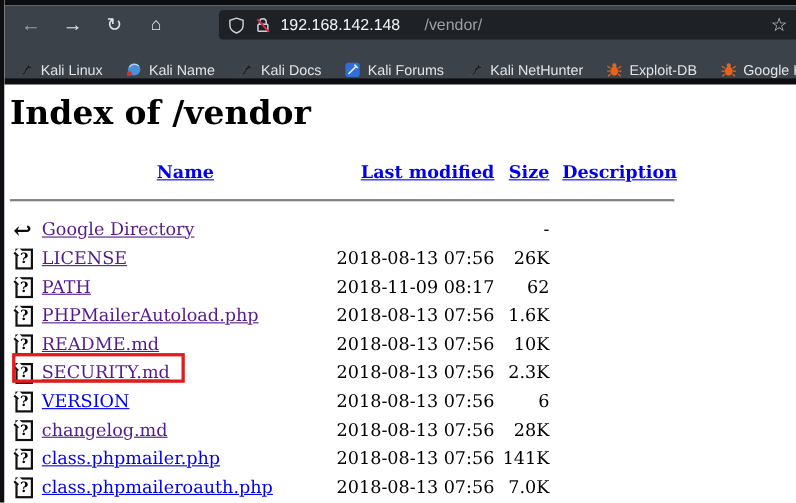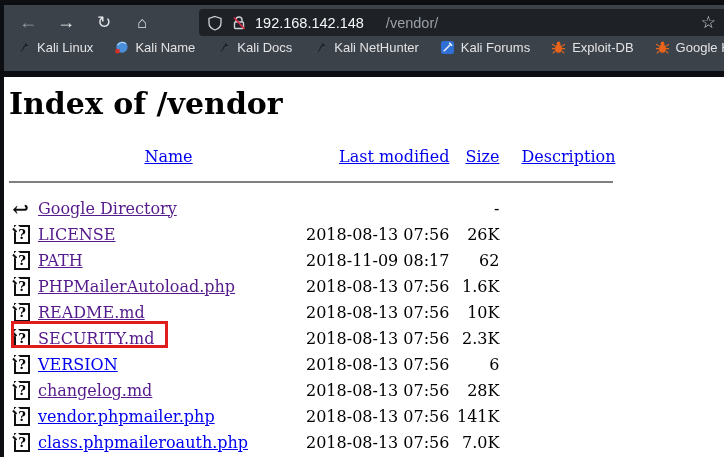--- a/index.html
+++ b/index.html
@@ -21,37 +21,37 @@
   .nav-btn.dim{color:#979da4;}
   .nav-btn.reload{font-size:17px;}
   .nav-btn.home{font-size:16px;}
   .url-bar{flex:1;height:27px;background:var(--urlbar_bg);border-radius:4px;
            margin-left:34px;margin-right:-2px;display:flex;align-items:center;
            padding:0 8px;gap:8px;}
   .url-text{font-size:14.5px;color:#f5f6f7;white-space:nowrap;}
   .url-text .path{color:#9aa0a7;margin-left:22px;}
   .star{margin-left:auto;color:#d6d9dc;font-size:17px;line-height:1;padding-right:2px;}
 
-  .bookmarks{height:31px;background:var(--chrome_bg);display:flex;align-items:flex-start;
+  .bookmarks{height:31px;background:var(--chrome_bg);display:flex;align-items:flex-end;
              padding-left:12px;gap:21px;overflow:hidden;white-space:nowrap;}
   .bm{display:flex;align-items:center;gap:6px;color:#e2e3e5;font-size:13px;flex:0 0 auto;}
   .chrome-bottom{height:6px;background:var(--chrome_dark);}
 
   
   .content{position:relative;height:412px;background:#fff;overflow:hidden;
            padding-left:5px;font-family:"DejaVu Serif", serif;color:#000;}
   h1.page-title{font-size:30px;line-height:36px;margin-top:9px;font-weight:bold;}
   table.listing{border-collapse:collapse;margin-top:21px;font-size:16px;}
   table.listing td, table.listing th{padding:0;height:26px;vertical-align:middle;}
   col.c-icon{width:29px;} col.c-name{width:268px;} col.c-date{width:141px;}
   col.c-size{width:50px;} col.c-desc{width:116px;}
   th.h-name{text-align:center;text-indent:22px;}
   th.h-date, th.h-size{text-align:right;}
   th.h-desc{text-align:right;}
-  th a{color:var(--link);font-weight:normal;text-decoration:underline;margin-top:28px;}
+  th a{color:var(--link);font-weight:bold;text-decoration:underline;margin-top:28px;}
   td.date{white-space:nowrap;}
   td.size{text-align:right;white-space:nowrap;}
   a.file{color:var(--link);text-decoration:underline;}
   a.file.visited{color:var(--visited);}
   .hr-row th{height:23px;}
   .rule{height:2px;background:#7f7f7f;width:604px;}
 
   .ficon{display:inline-block;width:16px;height:19px;margin-left:5px;border:2px solid #101010;
          background:#fff;font-weight:bold;font-size:13px;line-height:15px;text-align:center;
          position:relative;color:#000;font-family:"DejaVu Serif",serif;}
@@ -129,34 +129,34 @@
           <svg width="15" height="15" viewBox="0 0 16 16">
             <path d="M2 13 C5 13.5 7.5 12 8.3 9.5 C9 7.5 10.5 6.3 13 6.5 L15 5.2 L12.6 5 C9.5 4.6 7.6 6.2 6.9 8.8 C6.3 11.2 4.6 12.4 2 13 Z" fill="#111417" stroke="#60666d" stroke-width="0.4"></path>
             <path d="M9.2 5.6 L10.6 3.2 L11.6 5.1 Z" fill="#111417"></path>
           </svg>
         </span>
       <span>Kali Docs</span>
     </div>
     <div class="bm">
       <span>
           <svg width="15" height="15" viewBox="0 0 16 16">
+            <rect x="1" y="1" width="14" height="14" rx="3" fill="#2f6fd6"></rect>
+            <path d="M4 12 L12 4 M9.8 3 L13 6.2" stroke="#e8f0fb" stroke-width="1.6" fill="none"></path>
+          </svg>
+        </span>
+      <span>Kali Forums</span>
+    </div>
+    <div class="bm">
+      <span>
+          <svg width="15" height="15" viewBox="0 0 16 16">
             <path d="M2 13 C5 13.5 7.5 12 8.3 9.5 C9 7.5 10.5 6.3 13 6.5 L15 5.2 L12.6 5 C9.5 4.6 7.6 6.2 6.9 8.8 C6.3 11.2 4.6 12.4 2 13 Z" fill="#111417" stroke="#60666d" stroke-width="0.4"></path>
             <path d="M9.2 5.6 L10.6 3.2 L11.6 5.1 Z" fill="#111417"></path>
           </svg>
         </span>
       <span>Kali NetHunter</span>
-    </div>
-    <div class="bm">
-      <span>
-          <svg width="15" height="15" viewBox="0 0 16 16">
-            <rect x="1" y="1" width="14" height="14" rx="3" fill="#2f6fd6"></rect>
-            <path d="M4 12 L12 4 M9.8 3 L13 6.2" stroke="#e8f0fb" stroke-width="1.6" fill="none"></path>
-          </svg>
-        </span>
-      <span>Kali Forums</span>
     </div>
     <div class="bm">
       <span>
           <svg width="15" height="15" viewBox="0 0 16 16">
             <ellipse cx="8" cy="9.2" rx="3.8" ry="4.4" fill="#e8631a"></ellipse>
             <circle cx="8" cy="3.6" r="2" fill="#e8631a"></circle>
             <path d="M4.4 6.5 L1.2 4.5 M4.2 9.2 H1 M4.4 12 L1.8 14.2 M11.6 6.5 L14.8 4.5 M11.8 9.2 H15 M11.6 12 L14.2 14.2" stroke="#e8631a" stroke-width="1.1" fill="none"></path>
           </svg>
         </span>
       <span>Exploit-DB</span>
@@ -250,21 +250,21 @@
       </tr>
       <tr>
         <td><span class="ficon">?</span></td>
         <td><a class="file visited">changelog.md</a></td>
         <td class="date">2018-08-13 07:56</td>
         <td class="size">28K</td>
         <td></td>
       </tr>
       <tr>
         <td><span class="ficon">?</span></td>
-        <td><a class="file">vendor.phpmailer.php</a></td>
+        <td><a class="file">class.phpmailer.php</a></td>
         <td class="date">2018-08-13 07:56</td>
         <td class="size">141K</td>
         <td></td>
       </tr>
       <tr>
         <td><span class="ficon">?</span></td>
         <td><a class="file">class.phpmaileroauth.php</a></td>
         <td class="date">2018-08-13 07:56</td>
         <td class="size">7.0K</td>
         <td></td>

